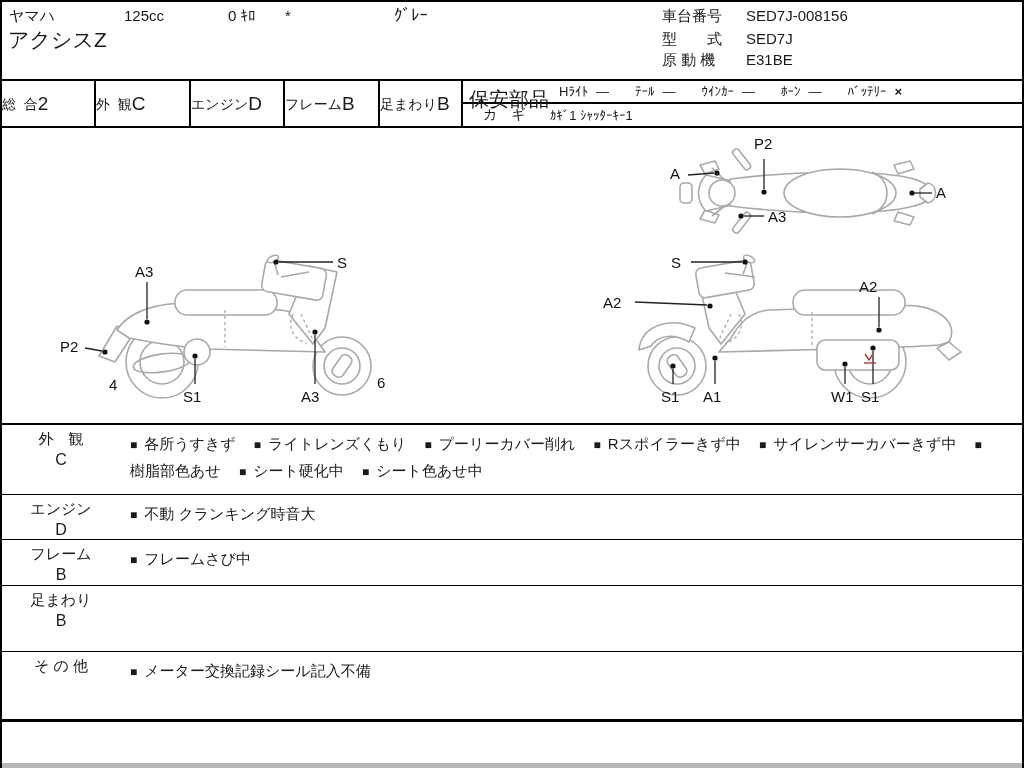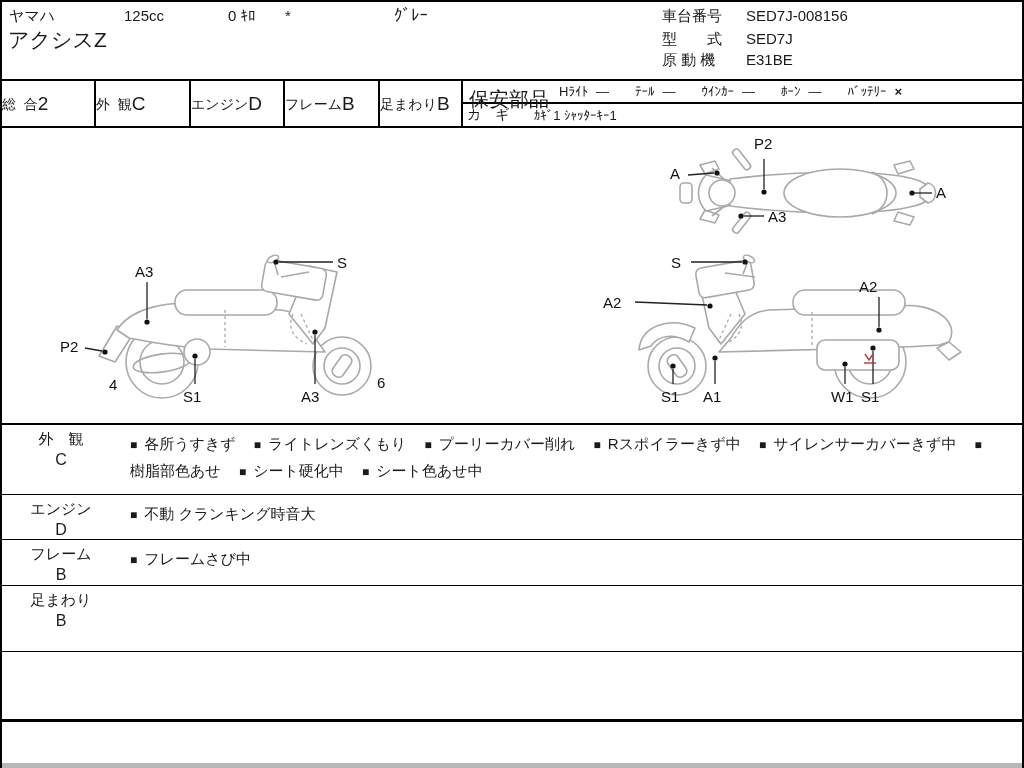--- a/index.html
+++ b/index.html
@@ -18,21 +18,21 @@
   .id-label{width:84px;}
   
   .grade-table{position:absolute;left:0;right:0;top:77px;height:49px;
     border-top:2px solid #000;border-bottom:2px solid #000;display:flex;box-sizing:border-box;}
   .g-cell{border-right:2px solid #000;display:flex;flex-direction:row;align-items:center;box-sizing:border-box;}
   .g-label{font-size:14px;margin-top:2px;white-space:pre;}
   .g-value{font-size:19px;line-height:22px;}
   .safety-cell{flex:1;display:flex;flex-direction:column;box-sizing:border-box;}
   .safety-row1{height:23px;border-bottom:2px solid #000;display:flex;align-items:center;
     padding-left:6px;box-sizing:border-box;font-size:13px;white-space:pre;}
-  .safety-row2{height:22px;display:flex;align-items:center;padding-left:4px;font-size:13px;white-space:pre;}
+  .safety-row2{height:22px;display:flex;align-items:center;padding-left:20px;font-size:13px;white-space:pre;}
   .sp-label{font-size:20px;margin-right:10px;margin-top:16px;}
   .sp-item{display:flex;margin-right:26px;}
   .sp-name{margin-right:8px;}
   .sp-x{font-weight:bold;}
   .key-label{font-size:14px;margin-right:24px;}
   
   .diagram-box{position:absolute;left:0;right:0;top:126px;height:297px;border-bottom:2px solid #000;box-sizing:border-box;}
   .dg{position:absolute;}
   .dg svg{position:absolute;left:0;top:0;}
   .dg-label{position:absolute;font-size:15px;color:#111;white-space:pre;line-height:17px;}
@@ -301,18 +301,24 @@
   </div>
 
   <div class="section" style="top:584px;height:66px;">
     <div class="sec-label-col">
       <div class="sec-label">足まわり</div>
       <div class="sec-grade">B</div>
     </div>
   </div>
 
   <div class="section heavy" style="top:650px;height:70px;">
+    <div class="sec-label-col">
+      <div class="sec-label">そ の 他</div>
+    </div>
+    <div class="sec-content">
+      <span class="itm"><span class="bullet">■</span><span>メーター交換記録シール記入不備</span></span>
+    </div>
   </div>
 
   <div class="section nob" style="top:720px;height:41px;"></div>
 
   <div class="bottom-bar"></div>
 </div>
 
 </body></html>

